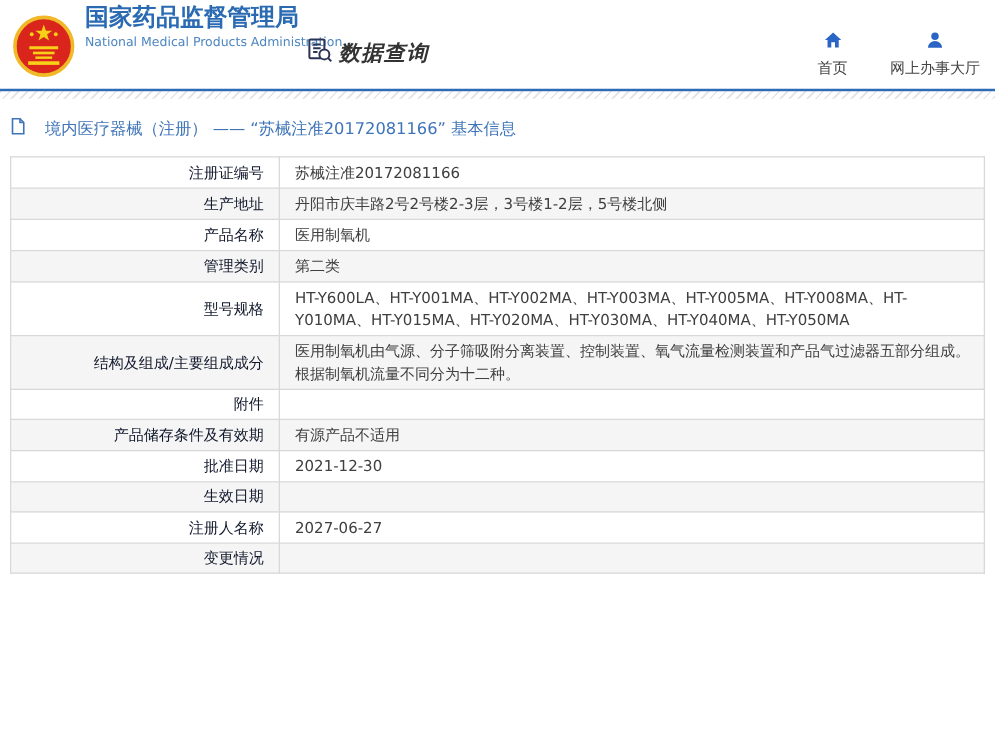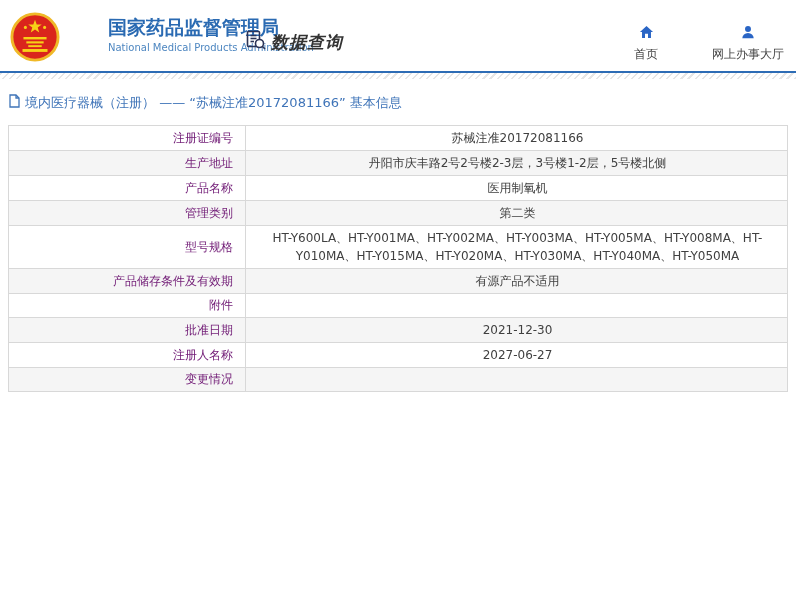--- a/index.html
+++ b/index.html
@@ -4,41 +4,41 @@
 <style>
   * { margin: 0; padding: 0; box-sizing: border-box; }
   html, body { width: 796px; height: 599px; background: #fff; overflow: hidden; }
   body { font-family: "DejaVu Sans", "Liberation Sans", sans-serif; position: relative; }
 
   
   .header { position: relative; height: 73px; background: #fff; border-bottom: 2px solid #2d6cb5; }
   .hatch-band { height: 6px; background:
       repeating-linear-gradient(135deg, #e6e6e6 0 1.5px, #ffffff 1.5px 5px); }
   .emblem { position: absolute; left: 10px; top: 12px; width: 50px; height: 50px; }
-  .org-block { position: absolute; left: 68px; top: 14px; margin-left: 40px; }
+  .org-block { position: absolute; left: 68px; top: 1px; }
   .org-cn { font-size: 19px; font-weight: bold; color: #2a6ab2; letter-spacing: 0px; line-height: 26px; }
   .org-en { font-size: 10px; color: #4d86c0; margin-top: 2px; white-space: nowrap; }
   .data-query { position: absolute; left: 245px; top: 29px; display: flex; align-items: center; gap: 4px; cursor: pointer; font-style: italic; }
   .data-query-text { font-size: 17px; font-weight: 600; color: #333; letter-spacing: 1px; }
-  .top-nav { position: absolute; right: 12px; top: 24px; display: flex; gap: 54px; }
+  .top-nav { position: absolute; right: 12px; top: 24px; display: flex; gap: 34px; }
   .nav-item { display: flex; flex-direction: column; align-items: center; gap: 3px; cursor: pointer; }
   .nav-label { font-size: 12px; color: #444; white-space: nowrap; }
 
   
-  .breadcrumb { display: flex; align-items: center; gap: 4px; padding: 14px 23px 10px 8px; }
+  .breadcrumb { display: flex; align-items: center; gap: 15px; padding: 14px 23px 10px 8px; }
   .breadcrumb-text { font-size: 13px; color: #3f74b8; }
 
   
   .info-table-wrap { padding: 3px 8px 0 8px; }
   table.info-table { width: 780px; border-collapse: collapse; table-layout: fixed; }
   table.info-table th, table.info-table td { border: 1px solid #d8d8d8; font-size: 12px; vertical-align: middle; }
   table.info-table tr { height: 23px; }
   table.info-table tr:nth-child(even) { background: #f5f5f5; }
-  table.info-table th { width: 237px; font-weight: normal; color: #701a75; text-align: right; padding: 3px 12px 3px 6px; line-height: 17px; }
-  table.info-table td { color: #404040; text-align: center; padding: 3px 10px 3px 12px; line-height: 18px; }
+  table.info-table th { width: 215px; font-weight: normal; color: #0f172a; text-align: right; padding: 3px 12px 3px 6px; line-height: 17px; }
+  table.info-table td { color: #404040; text-align: left; padding: 3px 10px 3px 12px; line-height: 18px; }
 </style>
 </head>
 <body>
 
 <div class="header">
 
   <span class="emblem">
     <svg width="50" height="50" viewBox="0 0 52 52">
       <circle cx="26" cy="26" r="24" fill="#da251c" stroke="#f0b928" stroke-width="3"></circle>
       <polygon points="26,8 27.8,13 33,13 28.8,16.2 30.4,21.2 26,18.2 21.6,21.2 23.2,16.2 19,13 24.2,13" fill="#f7d117"></polygon>
@@ -119,30 +119,38 @@
       </tr>
       <tr>
         <th>管理类别</th>
         <td>第二类</td>
       </tr>
       <tr>
         <th>型号规格</th>
         <td>HT-Y600LA、HT-Y001MA、HT-Y002MA、HT-Y003MA、HT-Y005MA、HT-Y008MA、HT-Y010MA、HT-Y015MA、HT-Y020MA、HT-Y030MA、HT-Y040MA、HT-Y050MA</td>
       </tr>
       <tr>
-        <th>产品储存条件及有效期</th>
-        <td>有源产品不适用</td>
+        <th>结构及组成/主要组成成分</th>
+        <td>医用制氧机由气源、分子筛吸附分离装置、控制装置、氧气流量检测装置和产品气过滤器五部分组成。根据制氧机流量不同分为十二种。</td>
       </tr>
       <tr>
         <th>附件</th>
         <td></td>
       </tr>
       <tr>
+        <th>产品储存条件及有效期</th>
+        <td>有源产品不适用</td>
+      </tr>
+      <tr>
         <th>批准日期</th>
         <td>2021-12-30</td>
+      </tr>
+      <tr>
+        <th>生效日期</th>
+        <td></td>
       </tr>
       <tr>
         <th>注册人名称</th>
         <td>2027-06-27</td>
       </tr>
       <tr>
         <th>变更情况</th>
         <td></td>
       </tr>
 

